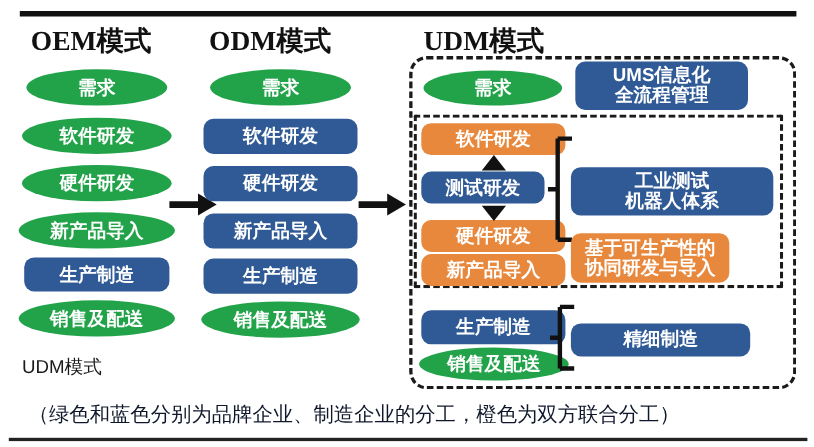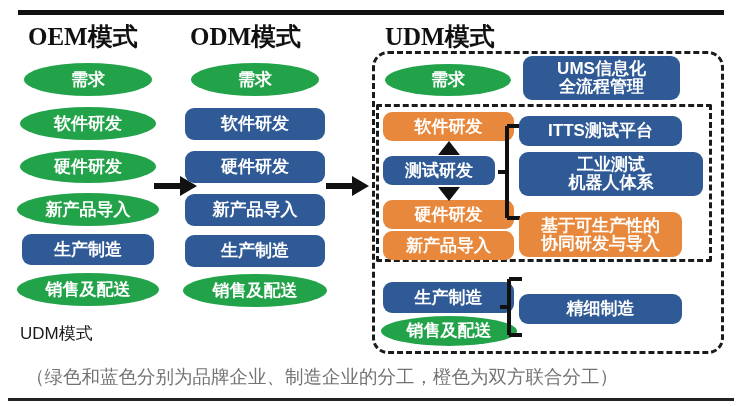--- a/index.html
+++ b/index.html
@@ -61,21 +61,21 @@
 
   .note{
     position:absolute;
     font-size:17px;
     color:#1a1a1a;
     white-space:nowrap;
   }
   .caption{
     position:absolute;
     font-size:18.5px;
-    color:#737373;
+    color:#0f172a;
     white-space:nowrap;
   }
 </style>
 </head>
 <body>
 
 <div id="canvas">
 
   <div class="rule-top"></div>
   <div class="rule-bottom"></div>
@@ -135,23 +135,22 @@
 
   <svg class="bracket" style="left:500px;top:276px;" width="26" height="62">
     <path d="M0,31 L9,31" stroke="#111" stroke-width="4" fill="none"></path>
     <path d="M9,3 L9,59" stroke="#111" stroke-width="4" fill="none"></path>
     <path d="M9,3 L22,3" stroke="#111" stroke-width="4" fill="none"></path>
     <path d="M9,59 L22,59" stroke="#111" stroke-width="4" fill="none"></path>
   </svg>
 
   <div class="node rrect blue" style="left:523px;top:56px;width:157px;height:44px;">UMS信息化
 全流程管理</div>
-  <div class="node rrect blue" style="left:519px;top:116px;width:163px;height:30px;">ITTS测试平台</div>
   <div class="node rrect blue" style="left:519px;top:152px;width:184px;height:44px;">工业测试
 机器人体系</div>
-  <div class="node rrect orange" style="left:519px;top:212px;width:163px;height:45px;">基于可生产性的
+  <div class="node rrect orange" style="left:519px;top:212px;width:144px;height:45px;">基于可生产性的
 协同研发与导入</div>
   <div class="node rrect blue" style="left:519px;top:294px;width:163px;height:30px;">精细制造</div>
 
   <div class="note" style="left:20px;top:322px;">UDM模式</div>
   <div class="caption" style="left:26px;top:364px;">（绿色和蓝色分别为品牌企业、制造企业的分工，橙色为双方联合分工）</div>
 
 </div>
 
 </body></html>

